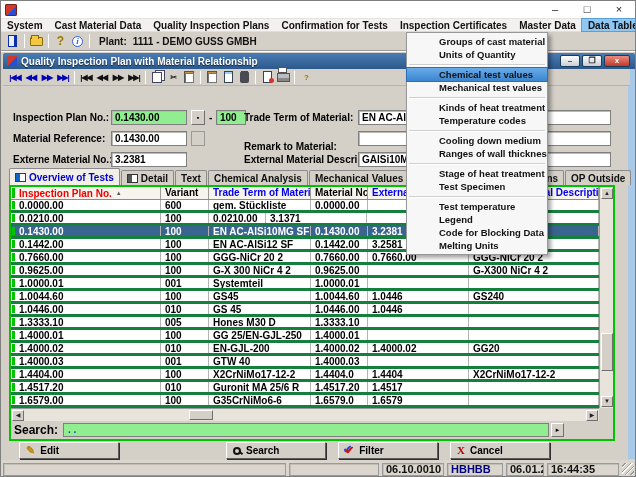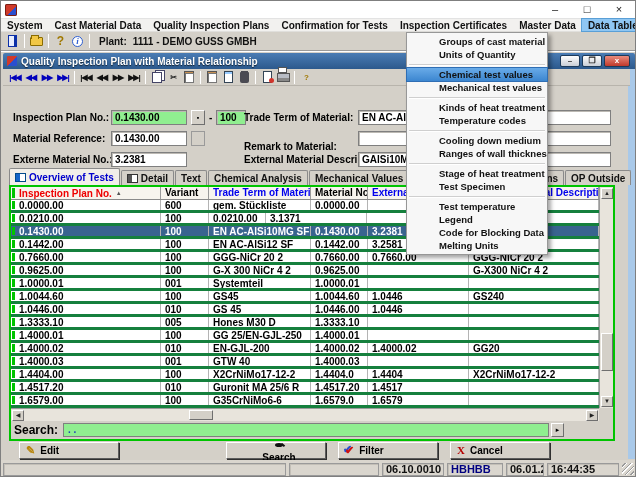--- a/index.html
+++ b/index.html
@@ -460,21 +460,21 @@
       <span class="search-field">. .</span>
       <span class="search-expand">▸</span>
       <span class="search-spacer"></span>
     </div>
   </div>
 
   <div class="btn" style="left:18px;">
     <span class="ic-edit">✎</span>
     <span>Edit</span>
   </div>
-  <div class="btn" style="left:225px;flex-direction:column;">
+  <div class="btn" style="left:225px;">
     <span class="ic-mag"></span>
     <span>Search</span>
   </div>
   <div class="btn" style="left:337px;">
     <span class="ic-filter">✔</span>
     <span>Filter</span>
   </div>
   <div class="btn" style="left:449px;">
     <span class="ic-cancel">X</span>
     <span>Cancel</span>

